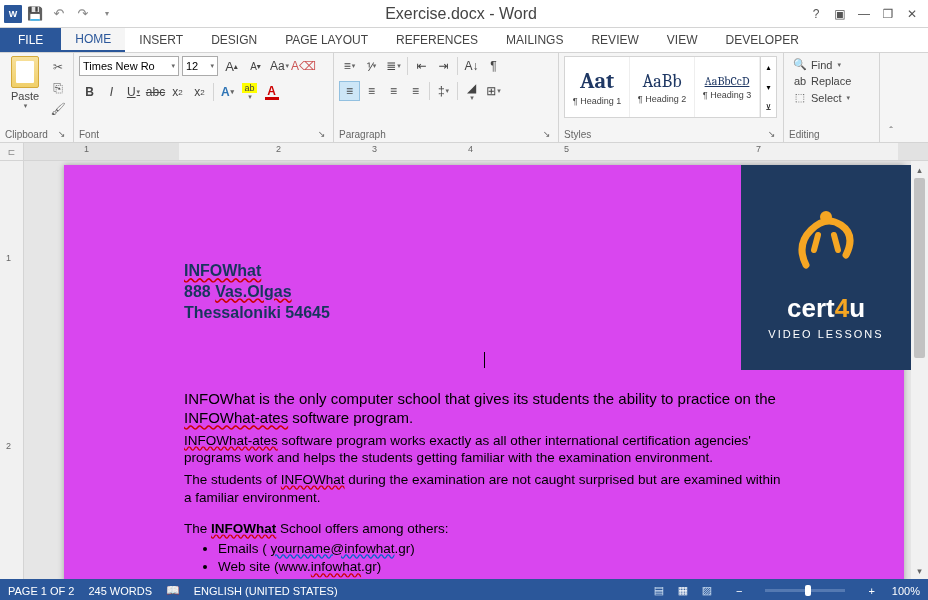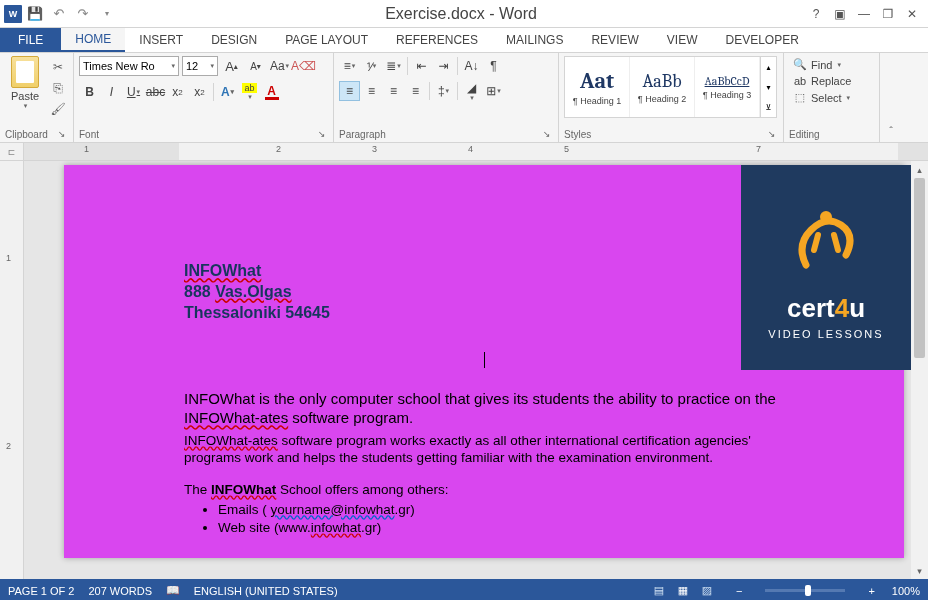--- a/index.html
+++ b/index.html
@@ -301,20 +301,21 @@
     <div class="page">
       <div class="doc-body">
         <div class="header-block">
           <div><span class="red-u">INFOWhat</span></div>
           <div><span>888 </span><span class="red-u">Vas.Olgas</span></div>
           <div>Thessaloniki 54645</div>
         </div>
         <div style="text-align:center;margin-top:26px;"><span class="cursor-caret"></span></div>
         <div class="body-p" style="margin-top:20px;"><span>INFOWhat is the only computer school that gives its students the ability to practice on the </span><span class="red-wave">INFOWhat-ates</span><span> software program.</span></div>
         <div class="arial-p"><span class="red-u">INFOWhat-ates</span><span> software program works exactly as all other international certification agencies' programs work and helps the students getting familiar with the examination environment.</span></div>
+        <div class="arial-p"><span>The students of </span><span class="red-u">INFOWhat</span><span> during the examination are not caught surprised but are examined within a familiar environment.</span></div>
         <div class="arial-p" style="margin-top:14px;"><span>The </span><span class="red-u" style="font-weight:bold;">INFOWhat</span><span> School offers among others:</span></div>
         <ul class="body-list">
           <li><span>Emails ( </span><span class="blue-wave">yourname@infowhat</span><span>.gr)</span></li>
           <li><span>Web site (www.</span><span class="red-u">infowhat</span><span>.gr)</span></li>
 
         </ul>
       </div>
     </div>
 
     <div class="cert4u">
@@ -334,21 +335,21 @@
       <div class="track">
           <div class="thumb"></div>
         </div>
       <div class="sbtn">▾</div>
     </div>
   </div>
 </div>
 
 <div class="statusbar">
   <span>PAGE 1 OF 2</span>
-  <span>207 WORDS</span>
+  <span>245 WORDS</span>
   <span>📖</span>
   <span>ENGLISH (UNITED STATES)</span>
   <div class="spacer"></div>
   <div class="view-btns">
     <div class="view-btn">▤</div>
     <div class="view-btn active">▦</div>
     <div class="view-btn">▨</div>
   </div>
   <span class="zoom-ctrl">−</span>
   <div class="zoom-slider">

